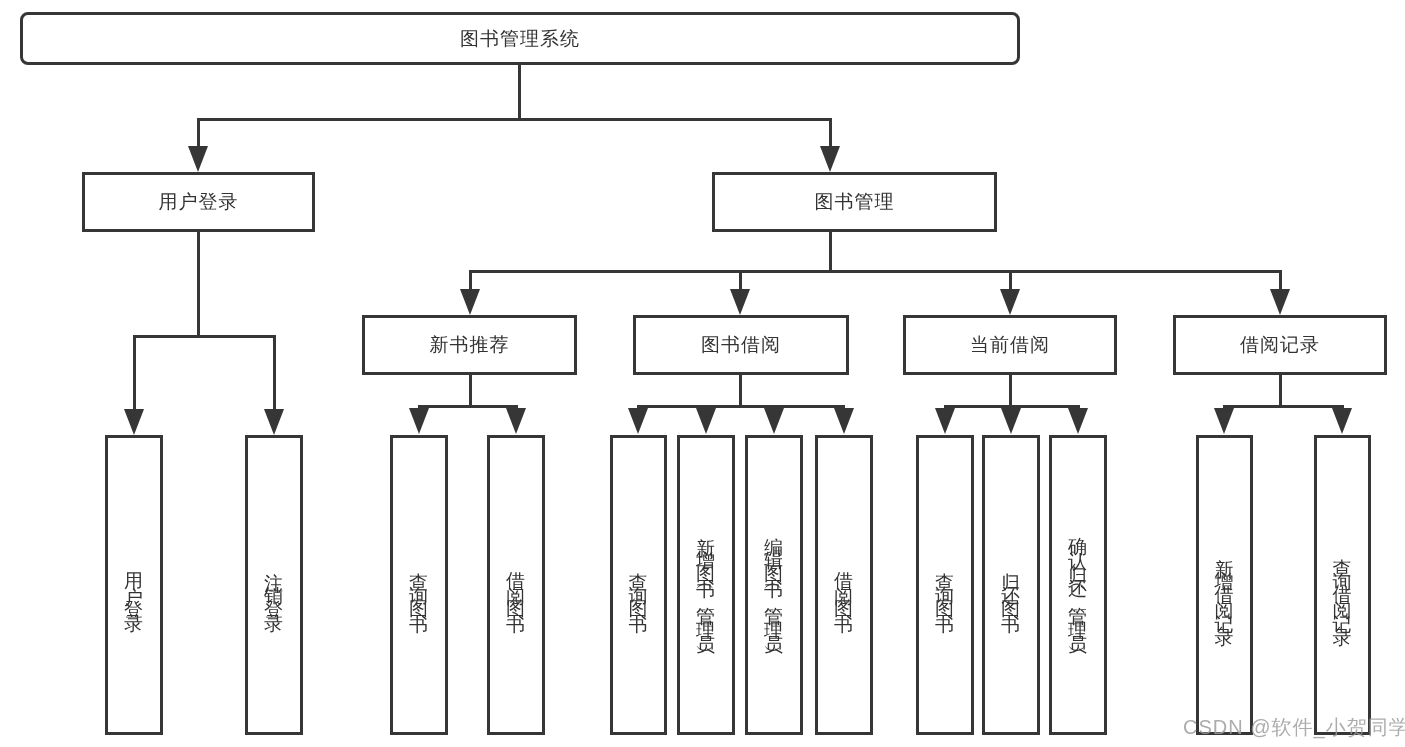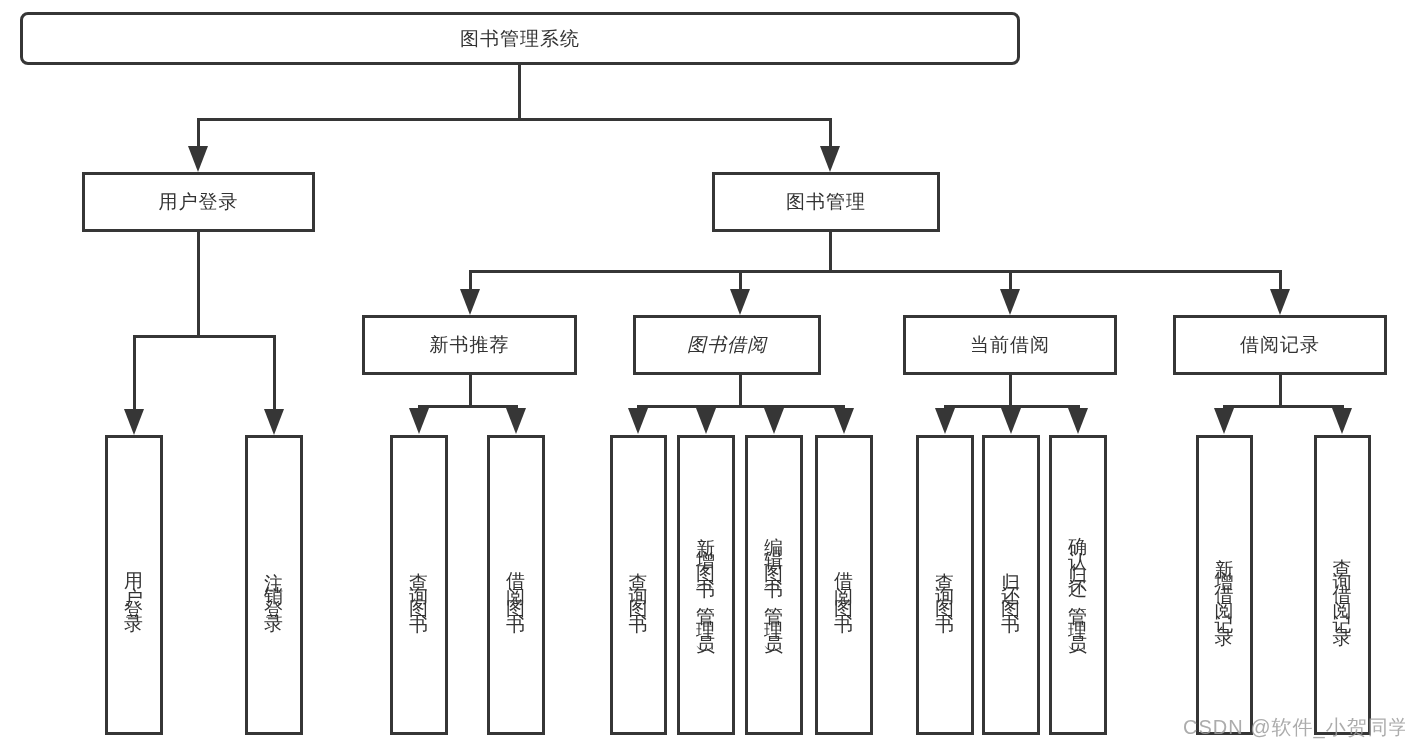--- a/index.html
+++ b/index.html
@@ -62,21 +62,21 @@
   <div class="vline" style="left:518px; top:64px; height:56px;"></div>
   <div class="hline" style="left:197px; top:118px; width:634px;"></div>
   <div class="vline" style="left:197px; top:118px; height:32px;"></div>
   <span class="arrow" style="left:188px; top:146px;"></span>
   <div class="vline" style="left:829px; top:118px; height:32px;"></div>
   <span class="arrow" style="left:820px; top:146px;"></span>
 
   <div class="box" style="left:82px; top:172px; width:233px; height:60px;">
     <span class="label">用户登录</span>
   </div>
-  <div class="box" style="left:712px; top:172px; width:228px; height:60px;">
+  <div class="box" style="left:712px; top:172px; width:285px; height:60px;">
     <span class="label">图书管理</span>
   </div>
 
   <div class="vline" style="left:197px; top:232px; height:105px;"></div>
   <div class="hline" style="left:133px; top:335px; width:142px;"></div>
   <div class="vline" style="left:133px; top:335px; height:76px;"></div>
   <span class="arrow" style="left:124px; top:409px;"></span>
   <div class="vline" style="left:273px; top:335px; height:76px;"></div>
   <span class="arrow" style="left:264px; top:409px;"></span>
 
@@ -87,21 +87,21 @@
   <div class="vline" style="left:739px; top:270px; height:22px;"></div>
   <span class="arrow" style="left:730px; top:289px;"></span>
   <div class="vline" style="left:1009px; top:270px; height:22px;"></div>
   <span class="arrow" style="left:1000px; top:289px;"></span>
   <div class="vline" style="left:1279px; top:270px; height:22px;"></div>
   <span class="arrow" style="left:1270px; top:289px;"></span>
 
   <div class="box" style="left:362px; top:315px; width:215px; height:60px;">
     <span class="label">新书推荐</span>
   </div>
-  <div class="box" style="left:633px; top:315px; width:188px; height:60px;font-style:italic;">
+  <div class="box" style="left:633px; top:315px; width:216px; height:60px;">
     <span class="label">图书借阅</span>
   </div>
   <div class="box" style="left:903px; top:315px; width:214px; height:60px;">
     <span class="label">当前借阅</span>
   </div>
   <div class="box" style="left:1173px; top:315px; width:214px; height:60px;">
     <span class="label">借阅记录</span>
   </div>
 
   <div class="vline" style="left:469px; top:375px; height:32px;"></div>

